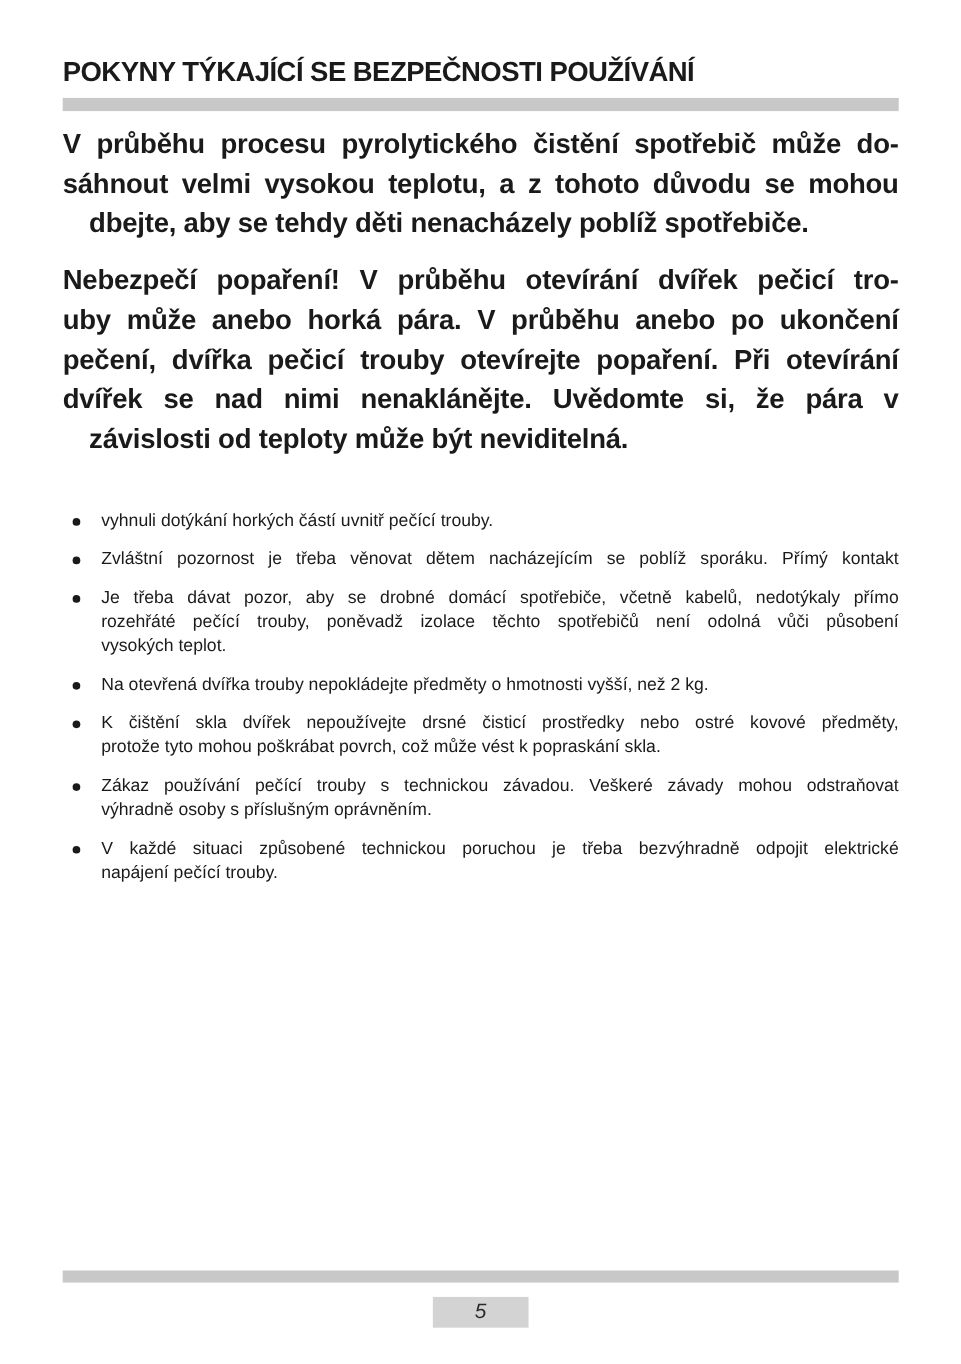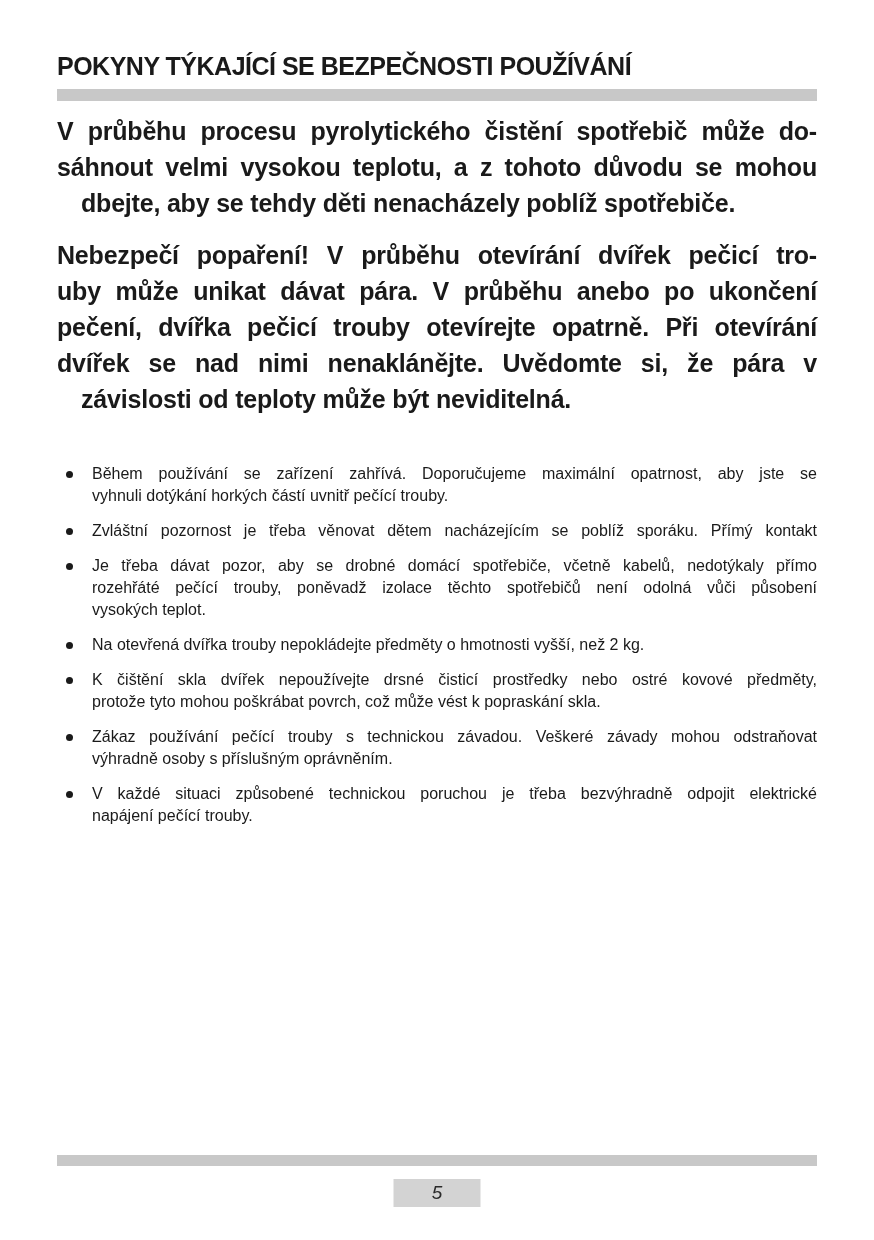--- a/index.html
+++ b/index.html
@@ -95,30 +95,29 @@
     <h1 class="title">POKYNY TÝKAJÍCÍ SE BEZPEČNOSTI POUŽÍVÁNÍ</h1>
     <div class="rule"></div>
     <section class="intro" id="intro">
         <div class="para">
           <div class="iline">V průběhu procesu pyrolytického čistění spotřebič může do-</div>
           <div class="iline">sáhnout velmi vysokou teplotu, a z tohoto důvodu se mohou</div>
           <div class="iline last">dbejte, aby se tehdy děti nenacházely poblíž spotřebiče.</div>
         </div>
         <div class="para">
           <div class="iline">Nebezpečí popaření! V průběhu otevírání dvířek pečicí tro-</div>
-          <div class="iline">uby může unikat dávat pára. V průběhu anebo po ukončení</div>
-          <div class="iline">pečení, dvířka pečicí trouby otevírejte opatrně. Při otevírání</div>
+          <div class="iline">uby může anebo horká pára. V průběhu anebo po ukončení</div>
+          <div class="iline">pečení, dvířka pečicí trouby otevírejte popaření. Při otevírání</div>
           <div class="iline">dvířek se nad nimi nenaklánějte. Uvědomte si, že pára v</div>
           <div class="iline last">závislosti od teploty může být neviditelná.</div>
         </div>
       </section>
     <ul class="bullets" id="bullets">
         <li class="bullet">
           <span class="dot"></span>
-          <div class="bline">Během používání se zařízení zahřívá. Doporučujeme maximální opatrnost, aby jste se</div>
           <div class="bline last">vyhnuli dotýkání horkých částí uvnitř pečící trouby.</div>
         </li>
         <li class="bullet">
           <span class="dot"></span>
           <div class="bline">Zvláštní pozornost je třeba věnovat dětem nacházejícím se poblíž sporáku. Přímý kontakt</div>
         </li>
         <li class="bullet">
           <span class="dot"></span>
           <div class="bline">Je třeba dávat pozor, aby se drobné domácí spotřebiče, včetně kabelů, nedotýkaly přímo</div>
           <div class="bline">rozehřáté pečící trouby, poněvadž izolace těchto spotřebičů není odolná vůči působení</div>

